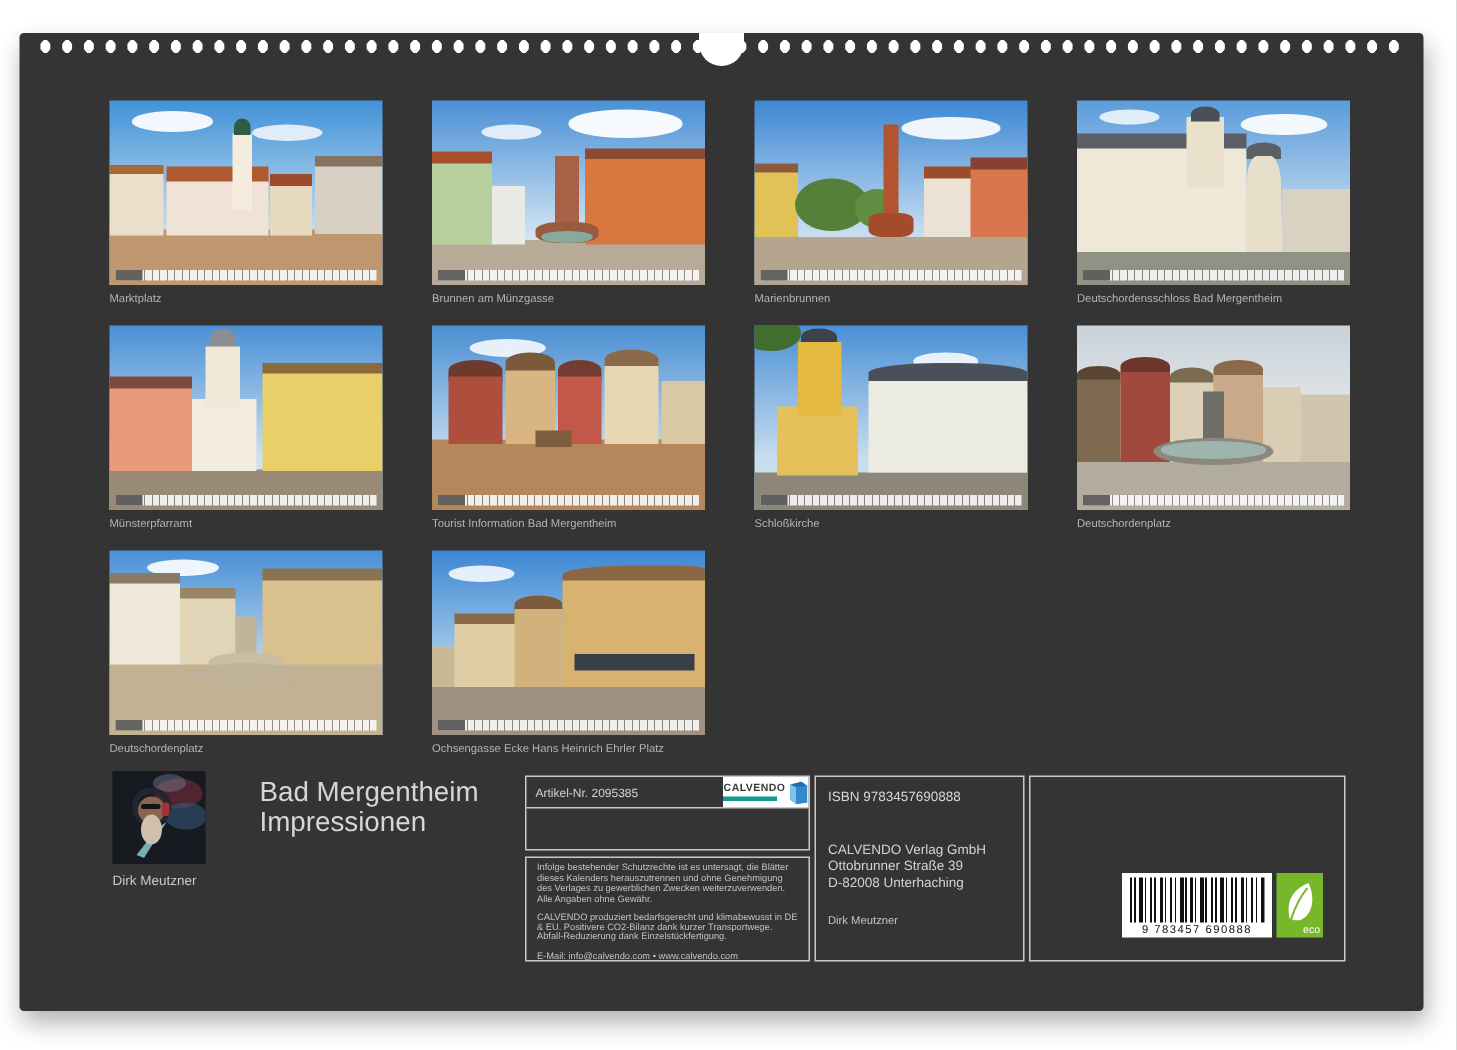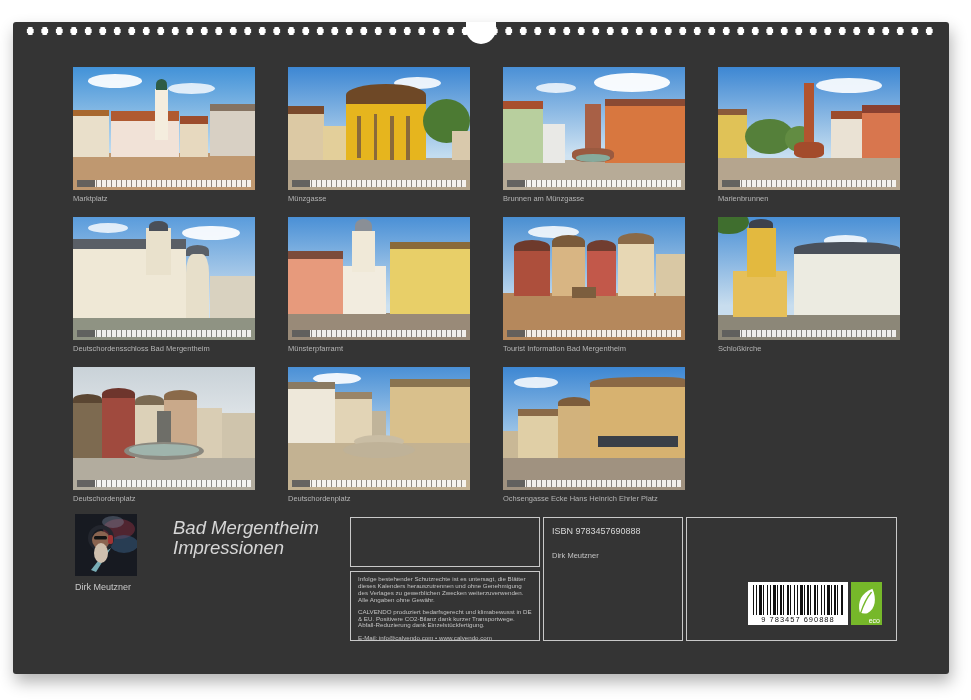--- a/index.html
+++ b/index.html
@@ -19,21 +19,21 @@
   figure.thumb{margin:0;width:182px;height:135px;}
   .photo{position:relative;width:182px;height:123px;overflow:hidden;background:#6a99c8;}
   .ly{position:absolute;}
   .datestrip{position:absolute;left:4px;right:4px;bottom:3px;height:7px;z-index:3;opacity:.9;
      background:repeating-linear-gradient(90deg, rgba(255,255,255,.95) 0 4.2px, rgba(130,130,130,.85) 4.2px 5px);}
   .mblock{position:absolute;left:0;top:0;width:18px;height:100%;background:#5c5c5c;}
   .cap{display:block;margin-top:4px;font-size:7.5px;line-height:9px;color:#b4b4b4;}
   
   .author-photo{position:absolute;left:62px;top:492px;width:62px;height:62px;overflow:hidden;background:#171a21;}
   .author-name{position:absolute;left:62px;top:560px;font-size:9px;color:#c9c9c9;}
-  .cover-title{position:absolute;left:160px;top:496px;font-size:18.5px;line-height:19.5px;color:#d6d6d6;font-style:italic;}
+  .cover-title{position:absolute;left:160px;top:496px;font-size:18.5px;line-height:19.5px;color:#d6d6d6;}
   .cover-title span{display:block;}
   .bx{position:absolute;border:1px solid #c9c9c9;box-sizing:border-box;color:#cfcfcf;}
   #boxA{left:337px;top:495px;width:190px;height:50px;}
   .rowArtikel{position:relative;height:21px;border-bottom:1px solid #c9c9c9;display:flex;align-items:center;
       padding-left:6px;font-size:8px;color:#d2d2d2;box-sizing:border-box;}
   .rowTitle{padding:6px 6px;font-size:9.5px;color:#dadada;}
   .cv-logo{position:absolute;right:0;top:0;height:20px;width:57px;background:#ffffff;
       display:flex;align-items:center;justify-content:center;gap:2px;}
   .cv-txt{display:flex;flex-direction:column;align-items:flex-start;}
   .cv-name{font-size:7px;font-weight:bold;color:#3a3a3a;letter-spacing:.3px;line-height:7px;}
@@ -80,41 +80,20 @@
             <div class="ly" style="left: 59%; top: 40%; width: 15%; height: 7%; background: rgb(156, 76, 44);"></div>
             <div class="ly" style="left: 59%; top: 46%; width: 15%; height: 27%; background: rgb(231, 217, 191);"></div>
             <div class="ly" style="left: 21%; top: 36%; width: 37%; height: 9%; background: rgb(176, 90, 49);"></div>
             <div class="ly" style="left: 21%; top: 44%; width: 37%; height: 29%; background: rgb(241, 226, 215);"></div>
             <div class="ly" style="left: 45%; top: 18%; width: 7%; height: 41%; background: rgb(244, 237, 222);"></div>
             <div class="ly" style="left: 45.5%; top: 10%; width: 6%; height: 9%; background: rgb(46, 92, 69); border-radius: 50% 50% 0px 0px;"></div>
           </div>
         <figcaption class="cap">Marktplatz</figcaption>
       </figure>
       <figure class="thumb">
-        <div class="photo" style="background: linear-gradient(rgb(61, 135, 211), rgb(194, 220, 239) 72%);">
-            <div class="datestrip">
-              <i class="mblock"></i>
-            </div>
-            <div class="ly" style="left: 58%; top: 8%; width: 26%; height: 10%; background: rgb(255, 255, 255); border-radius: 50%; opacity: 0.88;"></div>
-            <div class="ly" style="left: 0%; top: 74%; width: 100%; height: 26%; background: rgb(179, 163, 138);"></div>
-            <div class="ly" style="left: 0%; top: 32%; width: 20%; height: 7%; background: rgb(122, 74, 44);"></div>
-            <div class="ly" style="left: 0%; top: 38%; width: 20%; height: 38%; background: rgb(220, 201, 164);"></div>
-            <div class="ly" style="left: 19%; top: 48%; width: 14%; height: 28%; background: rgb(227, 207, 154);"></div>
-            <div class="ly" style="left: 32%; top: 14%; width: 44%; height: 18%; background: rgb(110, 72, 38); border-radius: 50% 50% 0px 0px;"></div>
-            <div class="ly" style="left: 32%; top: 30%; width: 44%; height: 46%; background: rgb(230, 181, 30);"></div>
-            <div class="ly" style="left: 38%; top: 40%; width: 2%; height: 34%; background: rgb(138, 106, 58);"></div>
-            <div class="ly" style="left: 47%; top: 38%; width: 2%; height: 38%; background: rgb(138, 106, 58);"></div>
-            <div class="ly" style="left: 56%; top: 40%; width: 2%; height: 36%; background: rgb(138, 106, 58);"></div>
-            <div class="ly" style="left: 65%; top: 40%; width: 2%; height: 36%; background: rgb(138, 106, 58);"></div>
-            <div class="ly" style="left: 74%; top: 26%; width: 26%; height: 36%; background: rgb(76, 122, 51); border-radius: 50%;"></div>
-            <div class="ly" style="left: 90%; top: 52%; width: 10%; height: 24%; background: rgb(217, 201, 172);"></div>
-          </div>
-        <figcaption class="cap">Münzgasse</figcaption>
-      </figure>
-      <figure class="thumb">
         <div class="photo" style="background: linear-gradient(rgb(74, 144, 214), rgb(207, 227, 242) 72%);">
             <div class="datestrip">
               <i class="mblock"></i>
             </div>
             <div class="ly" style="left: 50%; top: 5%; width: 42%; height: 15%; background: rgb(255, 255, 255); border-radius: 50%; opacity: 0.95;"></div>
             <div class="ly" style="left: 18%; top: 13%; width: 22%; height: 8%; background: rgb(255, 255, 255); border-radius: 50%; opacity: 0.8;"></div>
             <div class="ly" style="left: 0%; top: 76%; width: 100%; height: 24%; background: rgb(183, 171, 151);"></div>
             <div class="ly" style="left: 0%; top: 28%; width: 22%; height: 7%; background: rgb(168, 79, 46);"></div>
             <div class="ly" style="left: 0%; top: 34%; width: 22%; height: 44%; background: rgb(184, 207, 158);"></div>
             <div class="ly" style="left: 22%; top: 46%; width: 12%; height: 32%; background: rgb(233, 233, 230);"></div>
@@ -292,30 +271,49 @@
       </svg>
     </div>
     <div class="author-name">Dirk Meutzner</div>
 
     <div class="cover-title">
       <span>Bad Mergentheim</span>
       <span>Impressionen</span>
     </div>
 
     <div class="bx" id="boxA">
+      <div class="rowArtikel">
+        <span>Artikel-Nr. 2095385</span>
+        <div class="cv-logo">
+          <span class="cv-txt">
+            <span class="cv-name">CALVENDO</span>
+            <span class="cv-tag"></span>
+          </span>
+          <svg class="cv-icon" width="13" height="15" viewBox="0 0 14 16">
+            <path d="M1 2 L9 0 L13 3 L13 15 L5 16 L1 13 Z" fill="#1d70b7"></path>
+            <path d="M5 4 L13 3 L13 15 L5 16 Z" fill="#2e8bd0"></path>
+            <path d="M1 2 L5 4 L5 16 L1 13 Z" fill="#7ec6e8"></path>
+          </svg>
+        </div>
+      </div>
     </div>
 
     <div class="bx" id="boxB">
       <p>Infolge bestehender Schutzrechte ist es untersagt, die Blätter dieses Kalenders herauszutrennen und ohne Genehmigung des Verlages zu gewerblichen Zwecken weiterzuverwenden. Alle Angaben ohne Gewähr.</p>
       <p>CALVENDO produziert bedarfsgerecht und klimabewusst in DE &amp; EU. Positivere CO2-Bilanz dank kurzer Transportwege. Abfall-Reduzierung dank Einzelstückfertigung.</p>
       <div class="emailLine">E-Mail: info@calvendo.com • www.calvendo.com</div>
     </div>
 
     <div class="bx" id="boxISBN">
       <div class="isbn">ISBN 9783457690888</div>
+      <div class="addr">
+        <div>CALVENDO Verlag GmbH</div>
+        <div>Ottobrunner Straße 39</div>
+        <div>D-82008 Unterhaching</div>
+      </div>
       <div class="pubAuthor">Dirk Meutzner</div>
     </div>
 
     <div class="bx" id="boxBar">
       <div class="barcode">
         <div class="bars"></div>
         <div class="digits">9 783457 690888</div>
       </div>
       <div class="eco">
         <svg width="27" height="38" viewBox="0 0 32 44">

